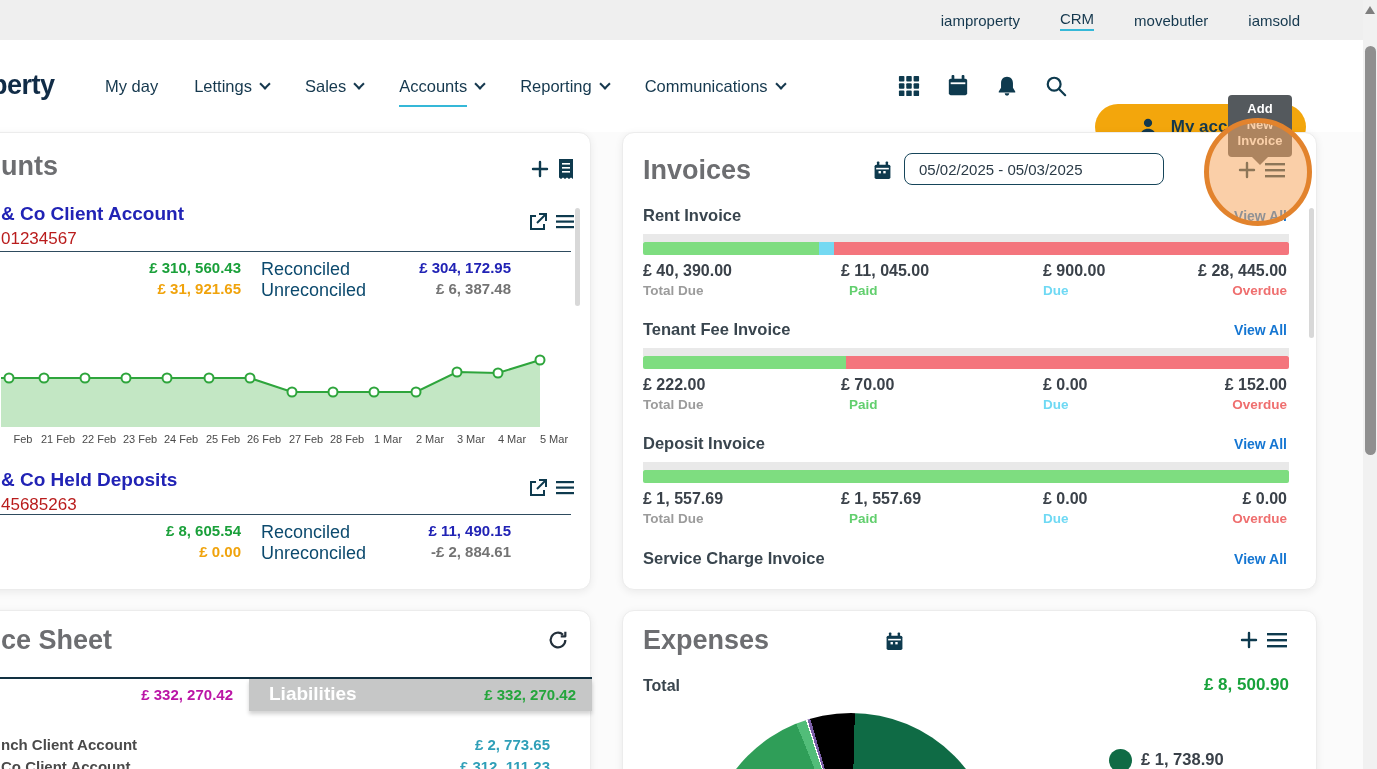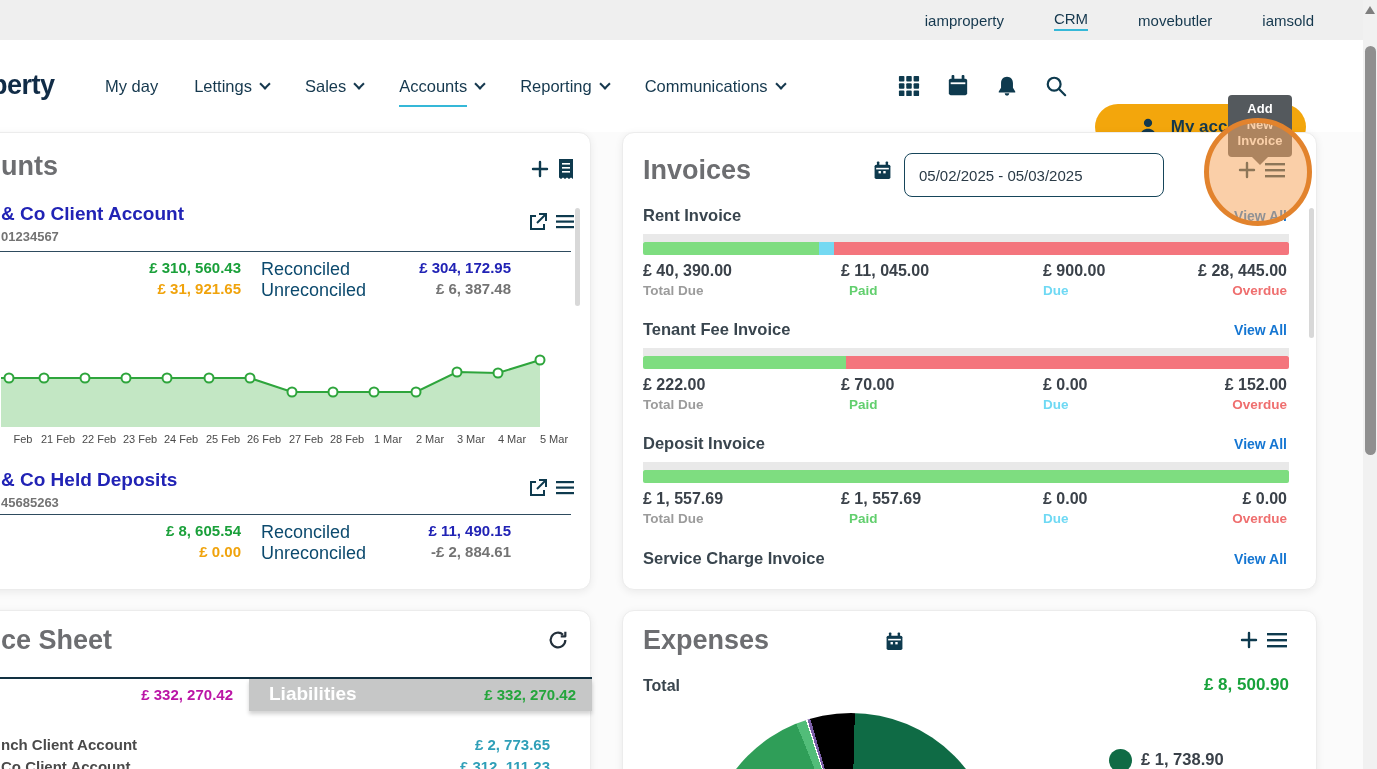--- a/index.html
+++ b/index.html
@@ -2,21 +2,21 @@
 <html><head>
 <meta charset="utf-8">
 <style>
   * { margin:0; padding:0; box-sizing:border-box; }
   html,body { width:1377px; height:769px; overflow:hidden; background:#fbfbfb;
     font-family:"Liberation Sans", sans-serif; }
   .abs { position:absolute; }
 
   
   #topbar { position:absolute; left:0; top:0; width:1363px; height:40px; background:#efefef; }
-  #topbar-links { position:absolute; right:49px; top:0; height:40px; display:flex; align-items:center; gap:50px; }
+  #topbar-links { position:absolute; right:63px; top:0; height:40px; display:flex; align-items:center; gap:40px; }
   .toplink { font-size:15px; color:#15384e; font-weight:500; cursor:pointer; position:relative; }
   .toplink.active { padding-bottom:2px; border-bottom:2.5px solid #35b8d8; }
 
   
   #nav { position:absolute; left:0; top:40px; width:1363px; height:92px; background:#ffffff; }
   #logo-clip { position:absolute; left:0; top:30px; width:58px; height:36px; overflow:hidden; }
   #logo-text { font-size:27px; font-weight:800; color:#112c47; margin-left:-9px; letter-spacing:-0.5px; }
   #nav-items { position:absolute; left:105px; top:0; height:92px; display:flex; align-items:center; gap:36px; }
   .nav-item { display:flex; align-items:center; gap:9px; cursor:pointer; }
   .nav-label { font-size:16.5px; color:#15384e; font-weight:500; }
@@ -34,21 +34,21 @@
     box-shadow:0 2px 8px rgba(0,0,0,0.07); }
   #card-accounts { left:-60px; top:132px; width:651px; height:458px; }
   #card-balance  { left:-60px; top:610px; width:651px; height:320px; }
   #card-invoices { left:622px; top:132px; width:695px; height:458px; }
   #card-expenses { left:622px; top:610px; width:695px; height:320px; overflow:hidden; }
 
   .panel-title { font-size:27px; font-weight:600; color:#6d6e71; }
 
   
   .acct-name { font-size:19px; font-weight:700; color:#2123b5; cursor:pointer; }
-  .acct-number { font-size:13px; color:#737373;font-weight:bold; }
+  .acct-number { font-size:17px; color:#b91c1c; }
   .acct-divider { height:1px; background:#2e4b5e; }
   .acct-row { position:absolute; height:18px; }
   .amt { font-weight:700; font-size:15px; }
   .amt.green { color:#1aa03a; } .amt.orange { color:#f0a30c; }
   .amt.blue { color:#2123b5; } .amt.red { color:#737373; } .amt.teal { color:#2f9fb8; }
   .status-lbl { font-size:18px; color:#0c4a6e; }
   .icon-pair { display:flex; gap:9px; align-items:center; }
   .inner-scroll { position:absolute; width:5px; border-radius:3px; background:#d8d8d8; }
   #funds-labels span { position:absolute; top:0; transform:translateX(-50%); font-size:11px; color:#4a4a4a; white-space:nowrap; }
 
@@ -56,21 +56,21 @@
   #bs-tabs { position:absolute; left:0; top:66px; width:651px; height:32px; border-top:2px solid #123142; }
   #bs-tab-assets { position:absolute; left:0; top:0; width:308px; height:32px; background:#fff; cursor:pointer; }
   #bs-tab-liab { position:absolute; left:308px; top:0; width:343px; height:32px; background:#c6c7c7; cursor:pointer;
     box-shadow:0 3px 4px rgba(0,0,0,0.18);text-align:center; }
   #bs-tab-assets .amt { position:absolute; right:16px; top:7px; color:#bb16a6; }
   #bs-tab-liab .tab-label { position:absolute; left:20px; top:4px; color:#fff; font-size:19px; font-weight:600; }
   #bs-tab-liab .amt { position:absolute; right:16px; top:7px; color:#25a53c; }
   .bs-row-lbl { font-size:15px; font-weight:700; color:#4a4a4a; }
 
   
-  .date-box { position:absolute; height:44px; border:1.5px solid #16455a; border-radius:8px; background:#fff;
+  .date-box { position:absolute; height:32px; border:1.5px solid #16455a; border-radius:8px; background:#fff;
     font-family:"Liberation Sans", sans-serif; font-size:15px; color:#2b3b47; padding:0 14px; outline:none; }
   .view-all { position:absolute; right:29px; font-size:14px; font-weight:700; color:#1576d2; cursor:pointer; }
   .grp-title { position:absolute; left:20px; font-size:16.5px; font-weight:700; color:#39454e; }
   .bar-track { position:absolute; left:20px; width:646px; height:8px; background:#e9e9e9; }
   .bar-fill { position:absolute; left:20px; width:646px; height:13px; display:flex; border-radius:2px; overflow:hidden; }
   .seg-paid { background:#7edd80; height:100%; }
   .seg-due { background:#74d9f2; height:100%; }
   .seg-overdue { background:#f4757d; height:100%; }
   .val { position:absolute; font-size:16px; font-weight:600; color:#3a4149; }
   .val-lbl { position:absolute; font-size:13.5px; font-weight:600; }

